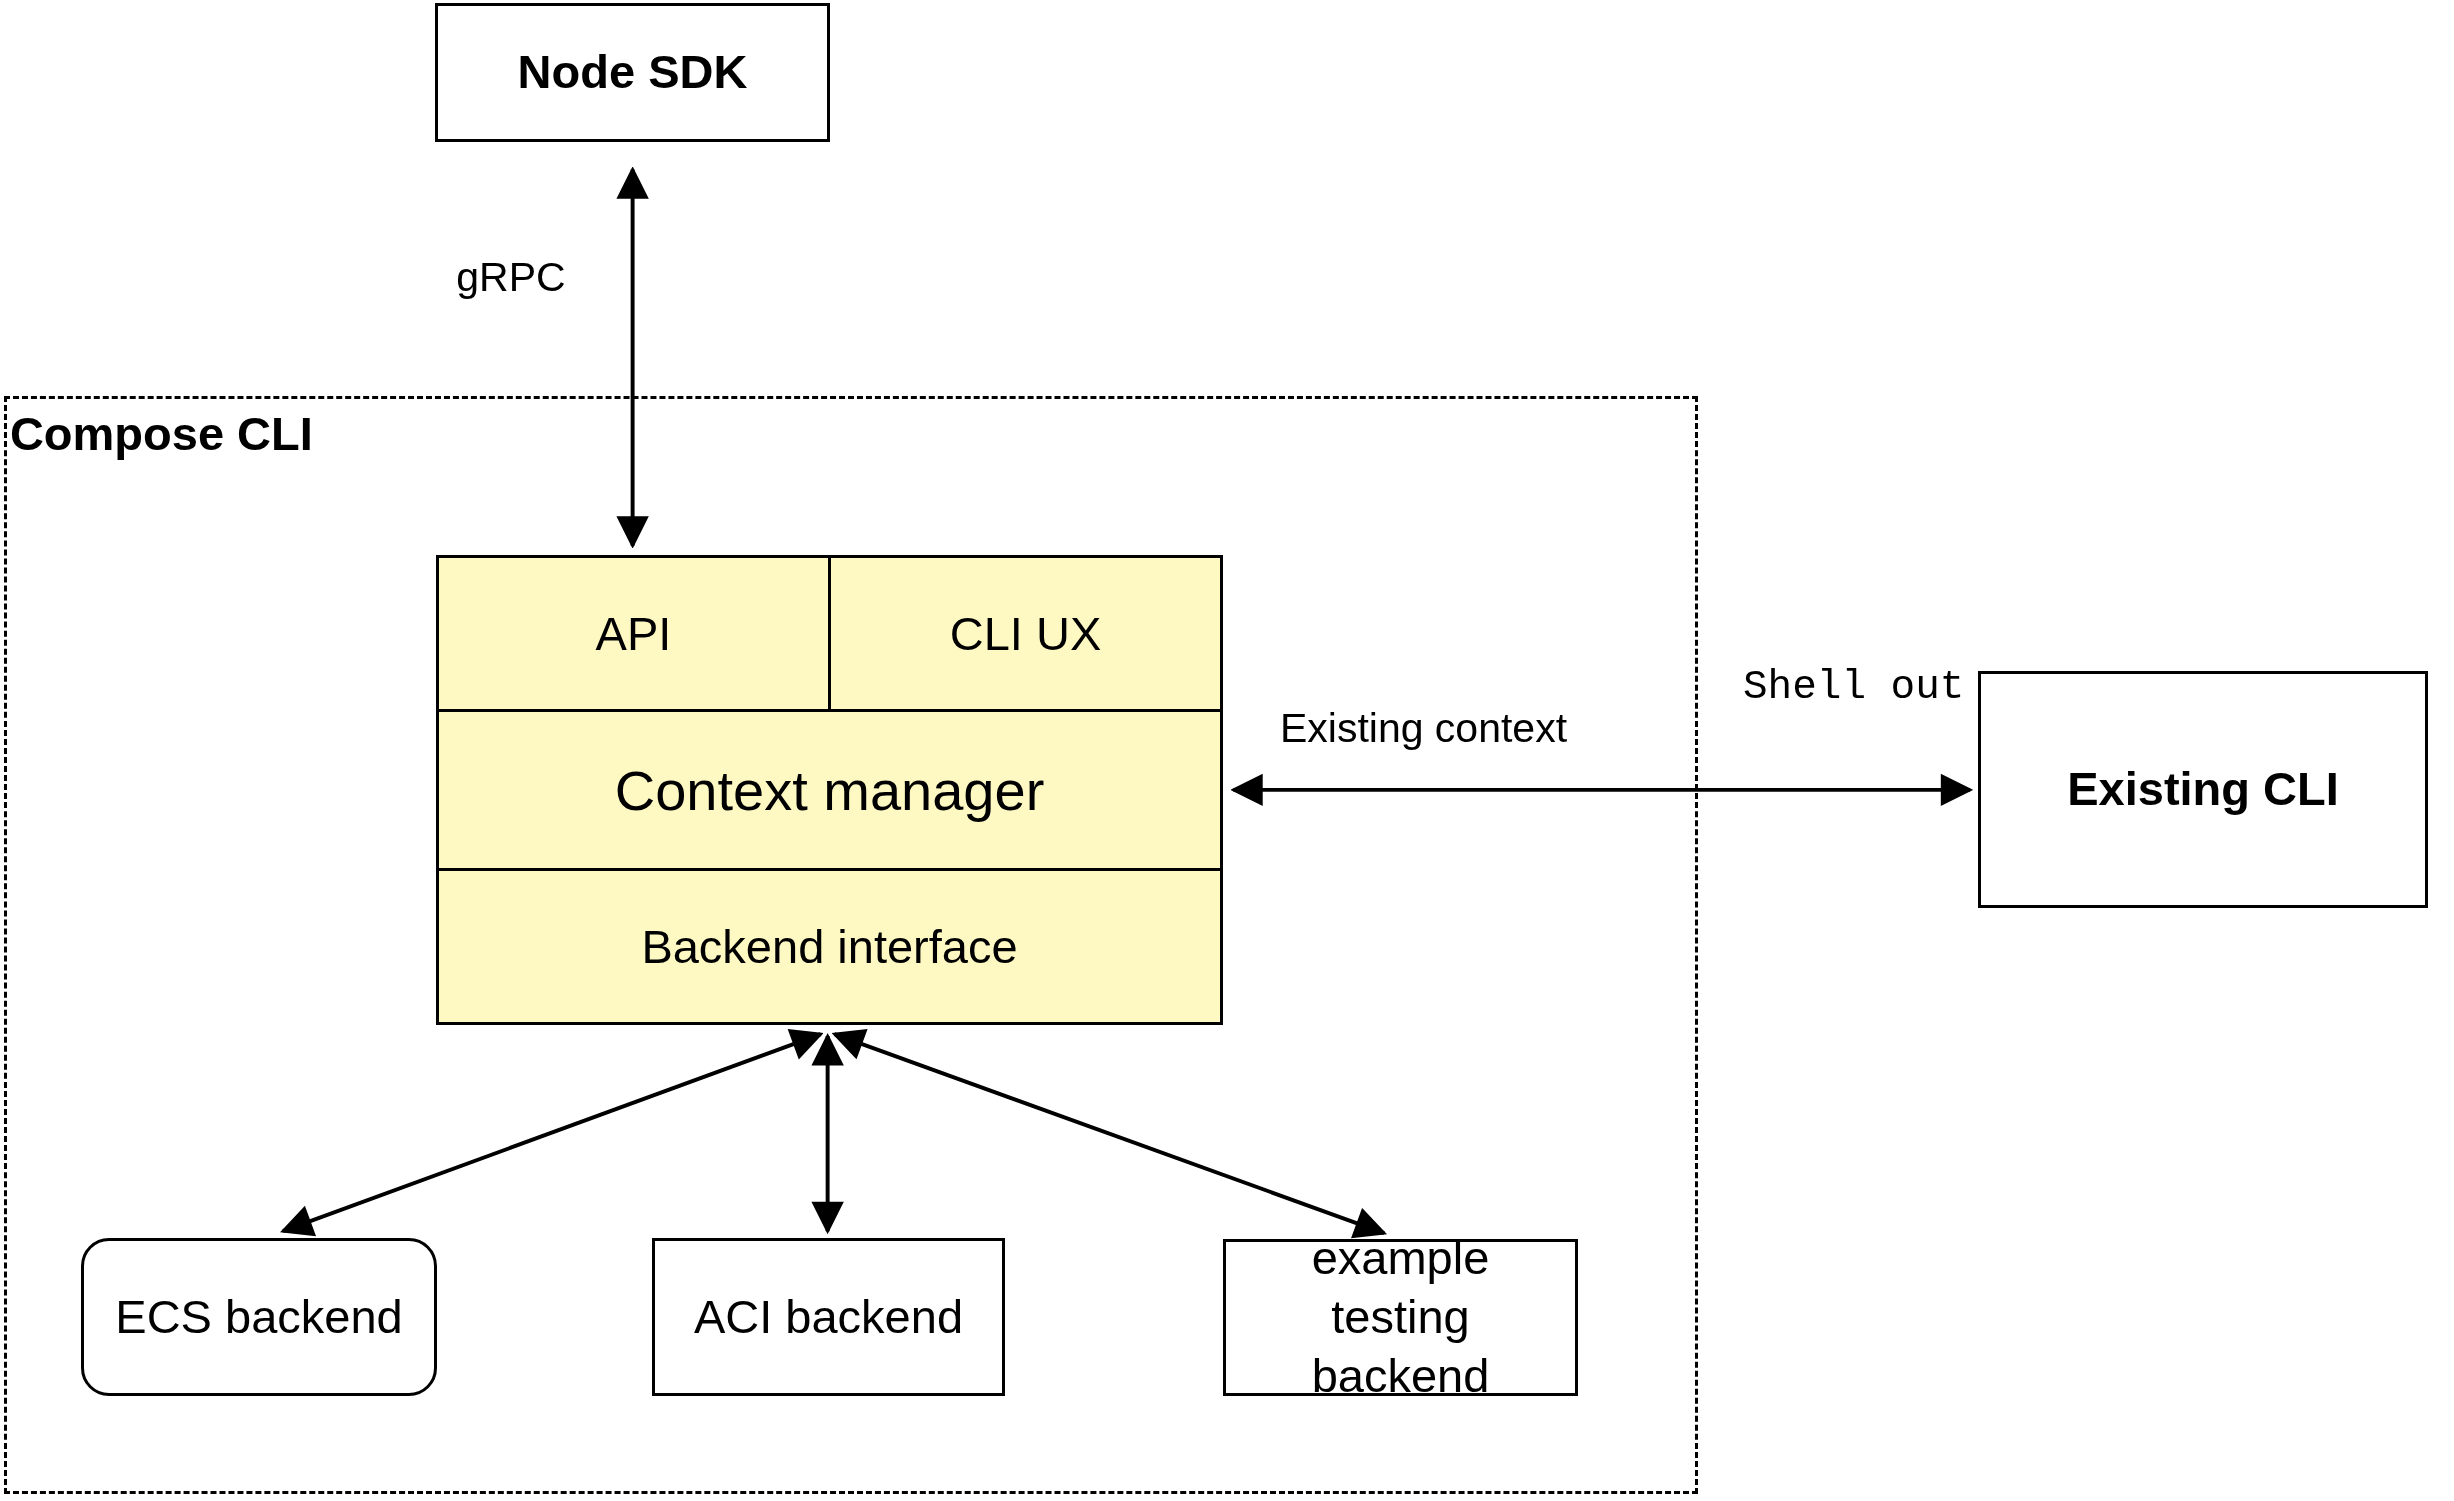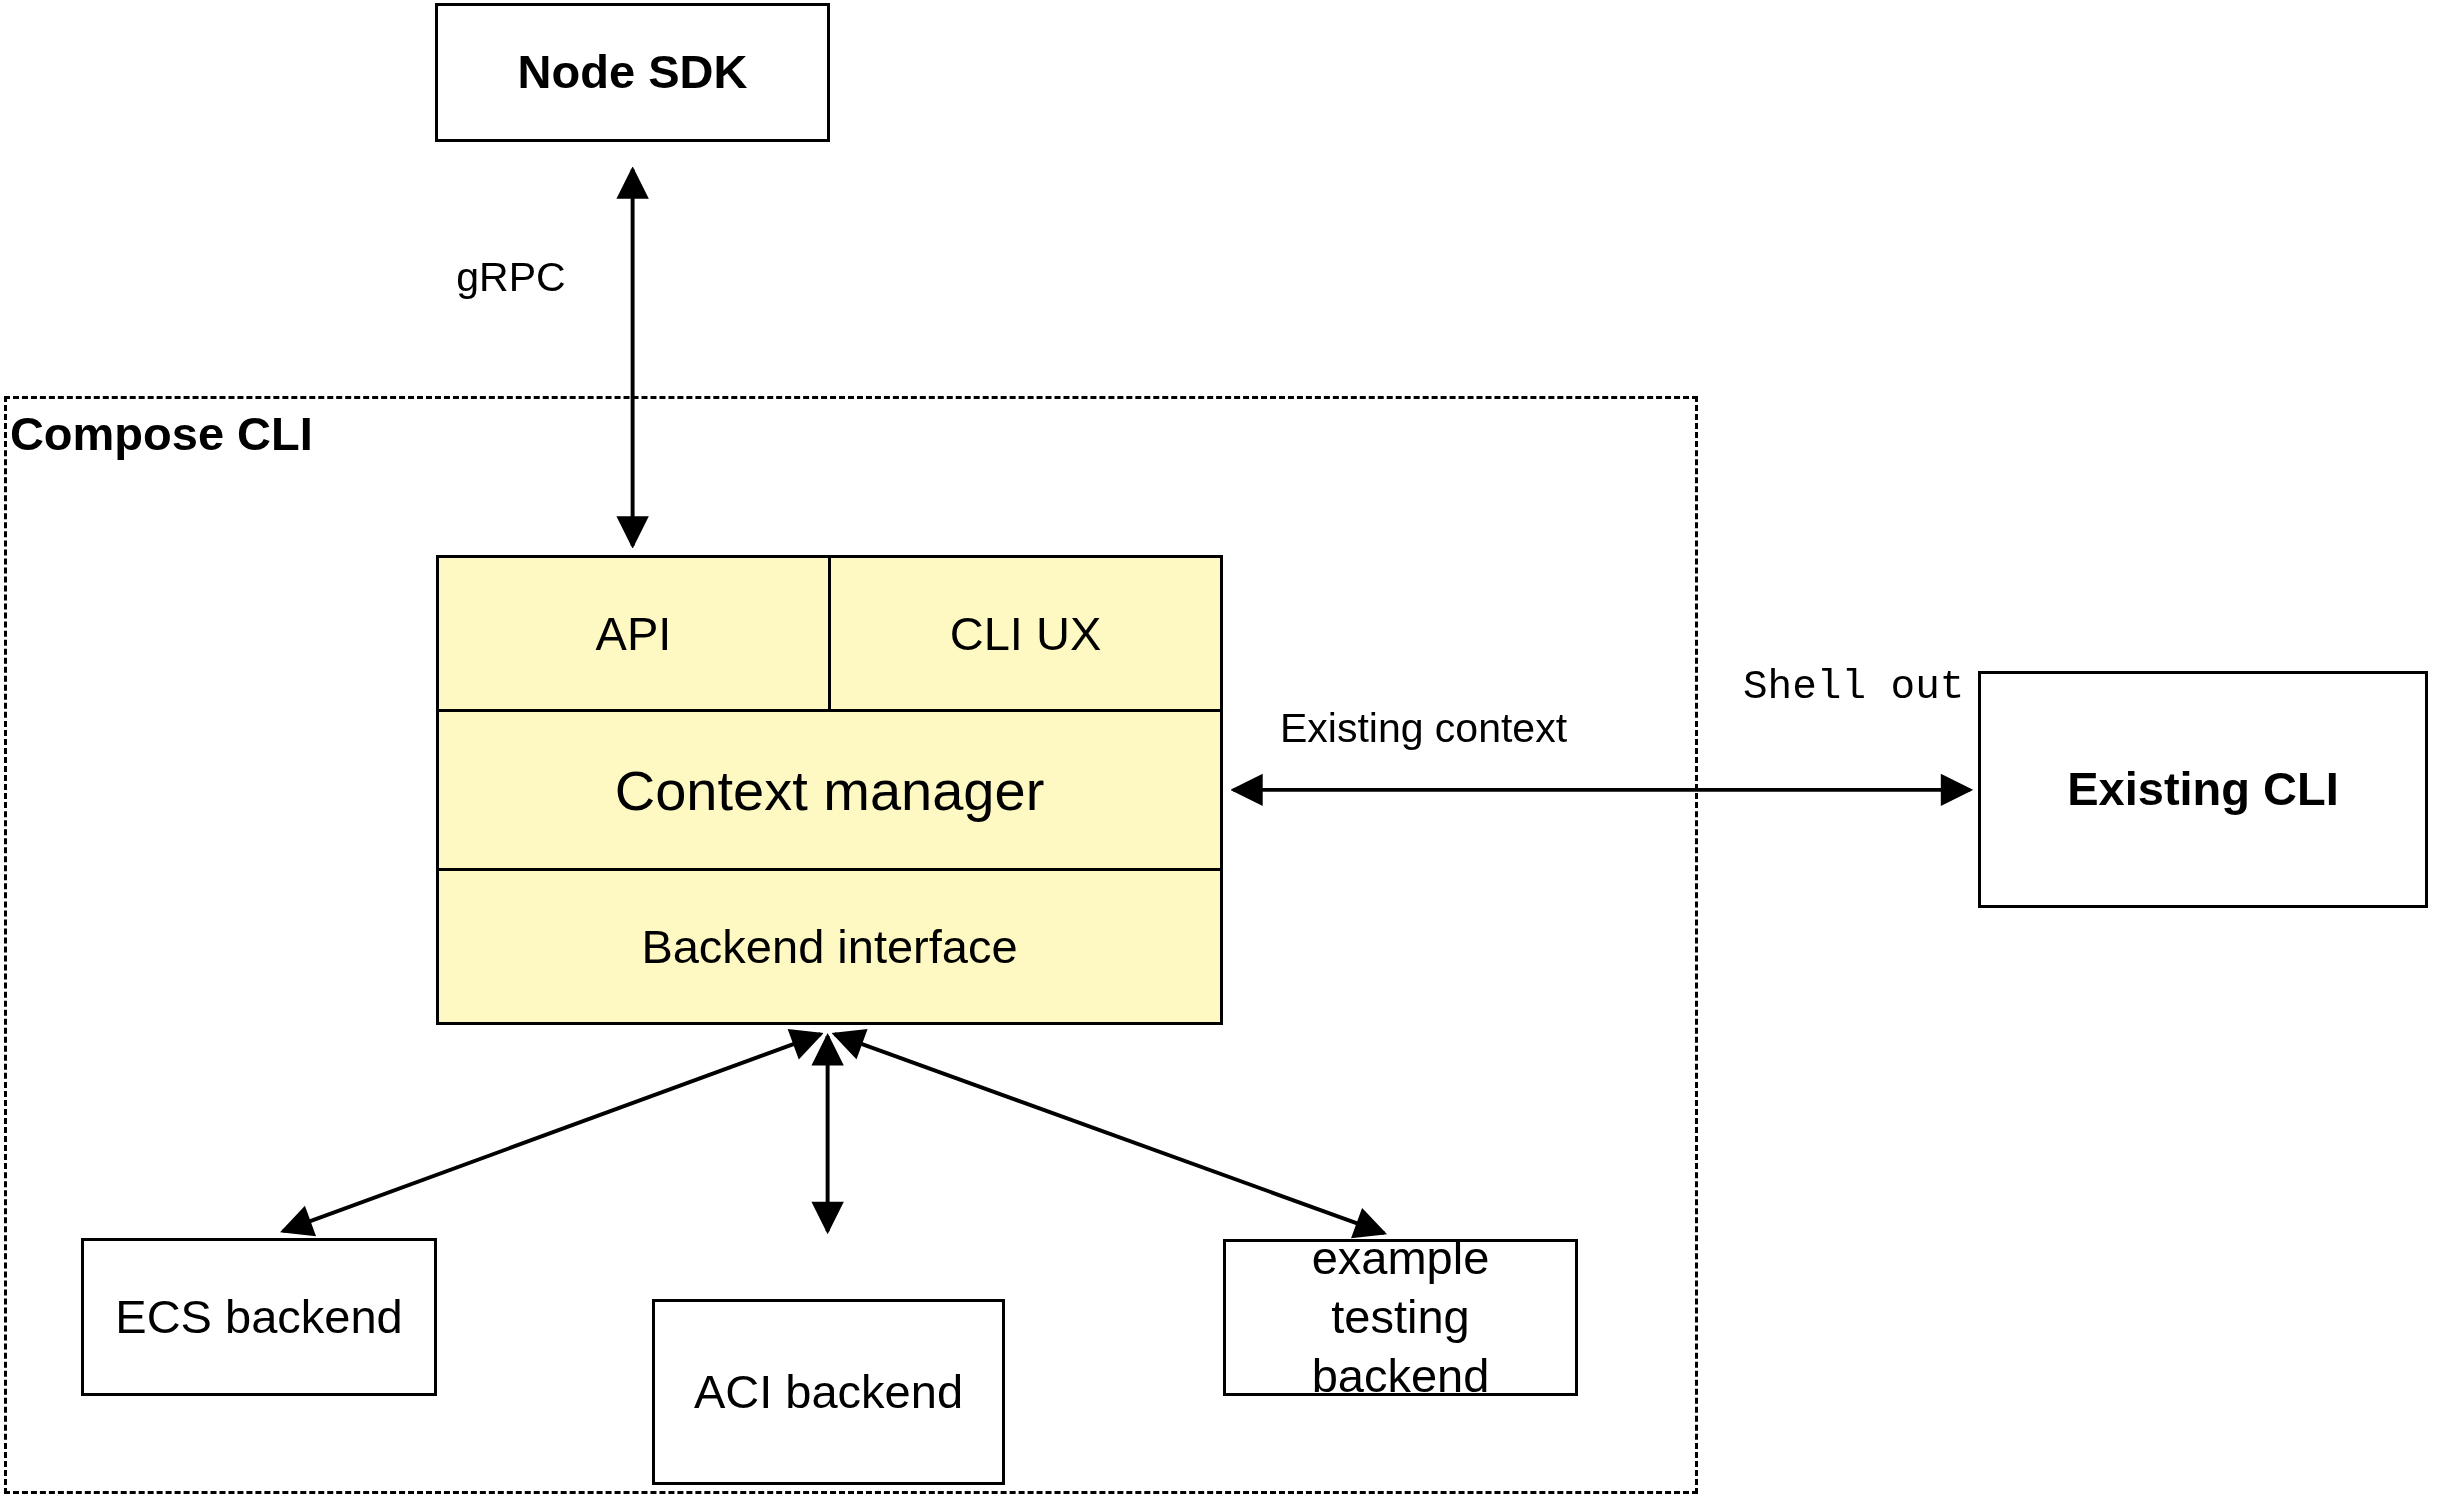--- a/index.html
+++ b/index.html
@@ -71,24 +71,24 @@
     </div>
     <div class="row3">
       <span>Backend interface</span>
     </div>
   </div>
 
   <div class="box bold" style="left:1978px;top:671px;width:450px;height:237px;">
     <span>Existing CLI</span>
   </div>
 
-  <div class="box" style="left:81px;top:1238px;width:356px;height:158px;">
+  <div class="box" style="left:81px;top:1238px;width:356px;height:158px;border-radius:28px;">
     <span>ECS backend</span>
   </div>
-  <div class="box" style="left:652px;top:1299px;width:353px;height:186px;">
+  <div class="box" style="left:652px;top:1238px;width:353px;height:158px;">
     <span>ACI backend</span>
   </div>
   <div class="box" style="left:1223px;top:1239px;width:355px;height:157px;padding:0 19.7px;">
     <span style="white-space:normal;">example testing backend</span>
   </div>
 
   <svg id="wires" width="2455" height="1501" viewBox="0 0 2492 1524">
     <defs>
       <marker id="ah" viewBox="0 0 12 12" refX="11" refY="6" markerWidth="34" markerHeight="34" markerUnits="userSpaceOnUse" orient="auto-start-reverse">
         <path d="M1,1 L11,6 L1,11 Z" fill="#000" stroke="#000"></path>

